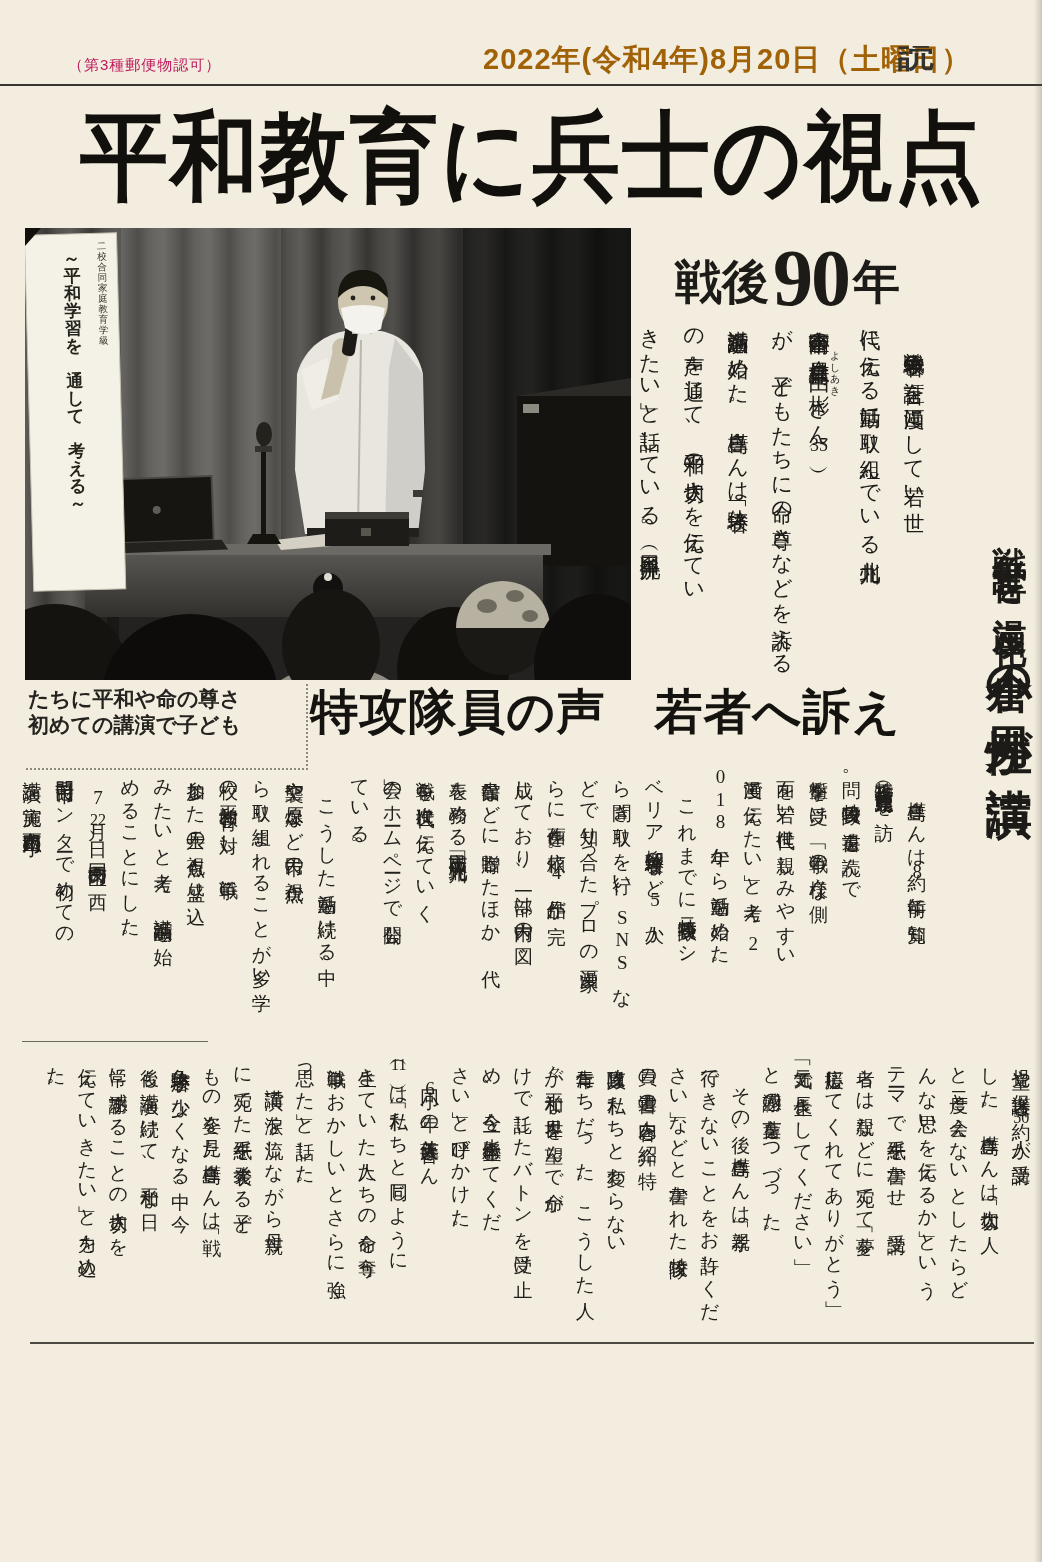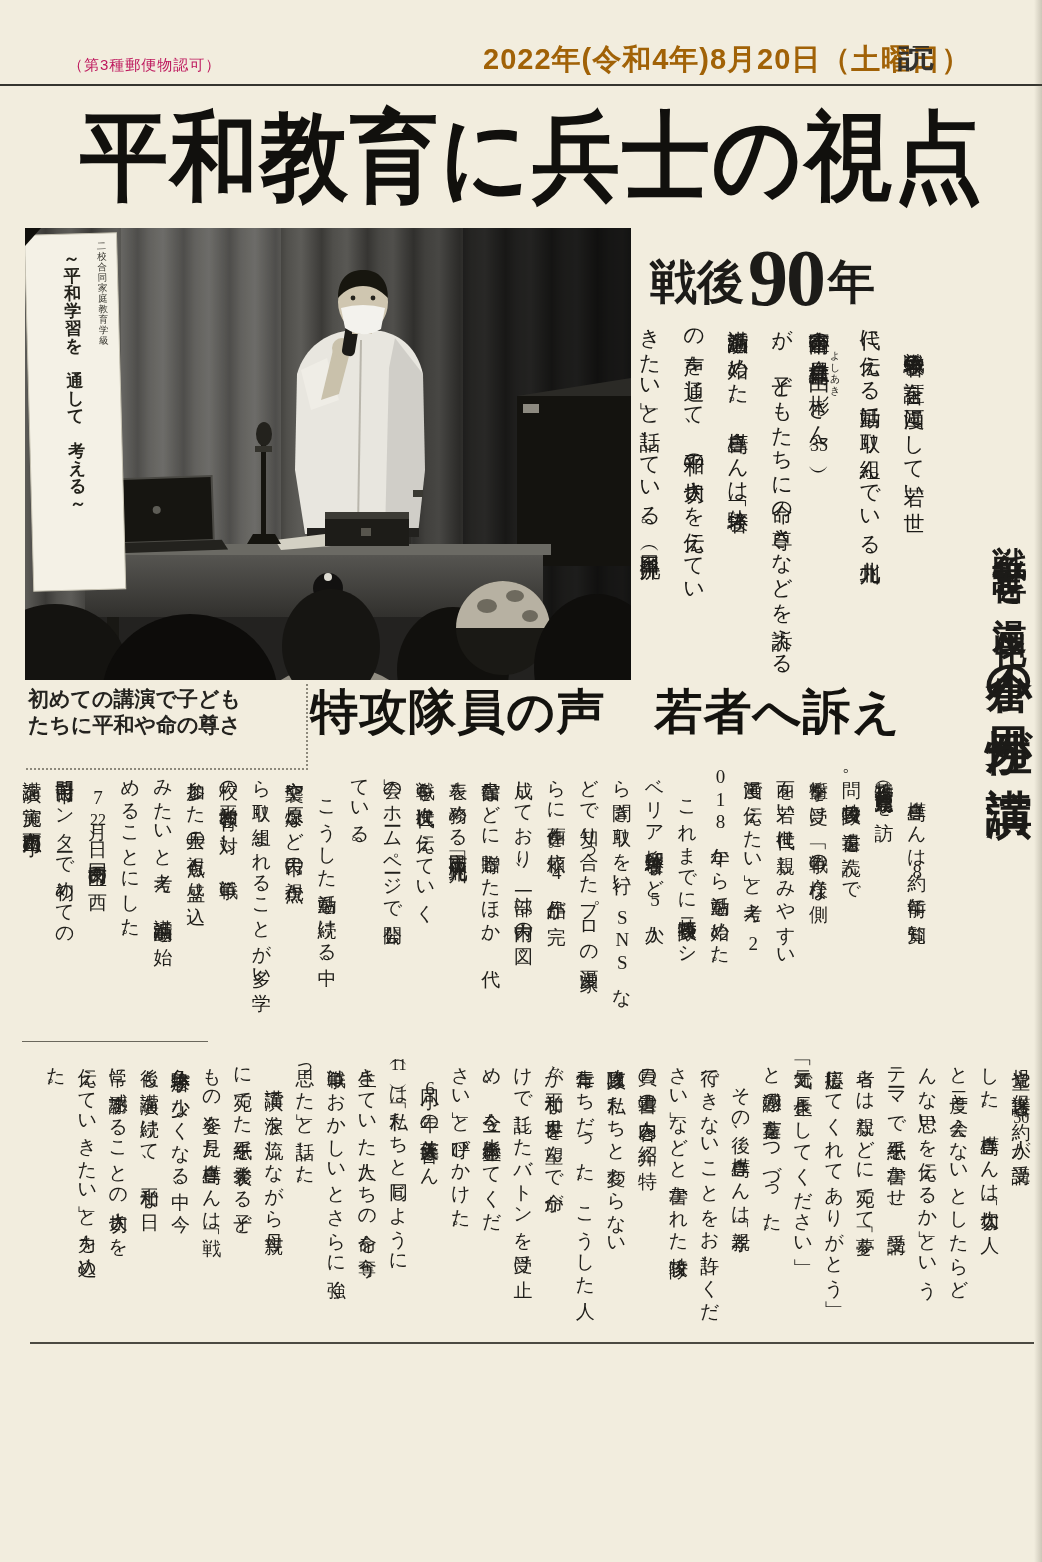--- a/index.html
+++ b/index.html
@@ -27,21 +27,21 @@
     position:absolute;left:80px;top:92px;width:880px;height:125px;
     font-size:88px;font-weight:900;letter-spacing:2px;color:#11100d;
     text-align:center;transform:scaleY(1.1);transform-origin:top;
     white-space:nowrap;
   }
   
   .photo-wrap{position:absolute;left:25px;top:228px;width:606px;height:452px;background:#3a3a38;}
   .photo-wrap svg{display:block;}
   svg text{font-family:"Liberation Serif",serif;}
   
-  .postwar{position:absolute;left:650px;top:230px;width:275px;height:82px;display:flex;align-items:flex-end;justify-content:flex-start;}
+  .postwar{position:absolute;left:650px;top:230px;width:275px;height:82px;display:flex;align-items:flex-end;justify-content:center;}
   .postwar .pw-kanji{font-size:47px;font-weight:900;line-height:1;padding-bottom:6px;}
   .postwar .pw-num{font-size:80px;font-weight:900;line-height:.85;letter-spacing:-2px;padding:0 4px;}
   
   .lead{position:absolute;left:640px;top:314px;width:288px;height:392px;
     display:flex;flex-direction:row-reverse;justify-content:space-between;}
   .lead .vcol{writing-mode:vertical-rl;text-orientation:upright;white-space:nowrap;
     font-size:21px;letter-spacing:1px;width:24px;}
   
   .side-headline{position:absolute;left:930px;top:238px;width:110px;height:800px;
     writing-mode:vertical-rl;text-orientation:upright;white-space:nowrap;
@@ -203,22 +203,22 @@
     <div style="display:contents"><div class="vcol">　戦争体験者の証言を漫画にして若い世</div><div class="vcol">代に伝える活動に取り組んでいる北九州</div><div class="vcol">市小倉南区の会社員樺島<ruby>由彬<rt>よしあき</rt></ruby>さん（<span class="tcy">35</span>）</div><div class="vcol">が、子どもたちに命の尊さなどを訴える</div><div class="vcol">講演活動を始めた。樺島さんは「体験者</div><div class="vcol">の声を通じて、平和の大切さを伝えてい</div><div class="vcol">きたい」と話している。（牟田口洸介）</div></div>
   </div>
 
   <div class="side-headline">
     <span>
       <span class="kicker">戦争証言を漫画化</span><span class="big">小倉の男性が講演</span>
     </span>
   </div>
 
   <div class="caption">
+      <div>たちに平和や命の尊さ</div>
       <div>初めての講演で子ども</div>
-      <div>たちに平和や命の尊さ</div>
     </div>
 
   <div class="subheadline">特攻隊員の声　若者へ訴え</div>
 
   <div class="band band1">
       <div class="vcol">　樺島さんは約8年前に知覧</div>
       <div class="vcol">特攻平和会館（鹿児島県）を訪</div>
       <div class="vcol">問。特攻隊員の遺書を読んで</div>
       <div class="vcol">衝撃を受け、「戦争の様々な側</div>
       <div class="vcol">面を若い世代に親しみやすい</div>

